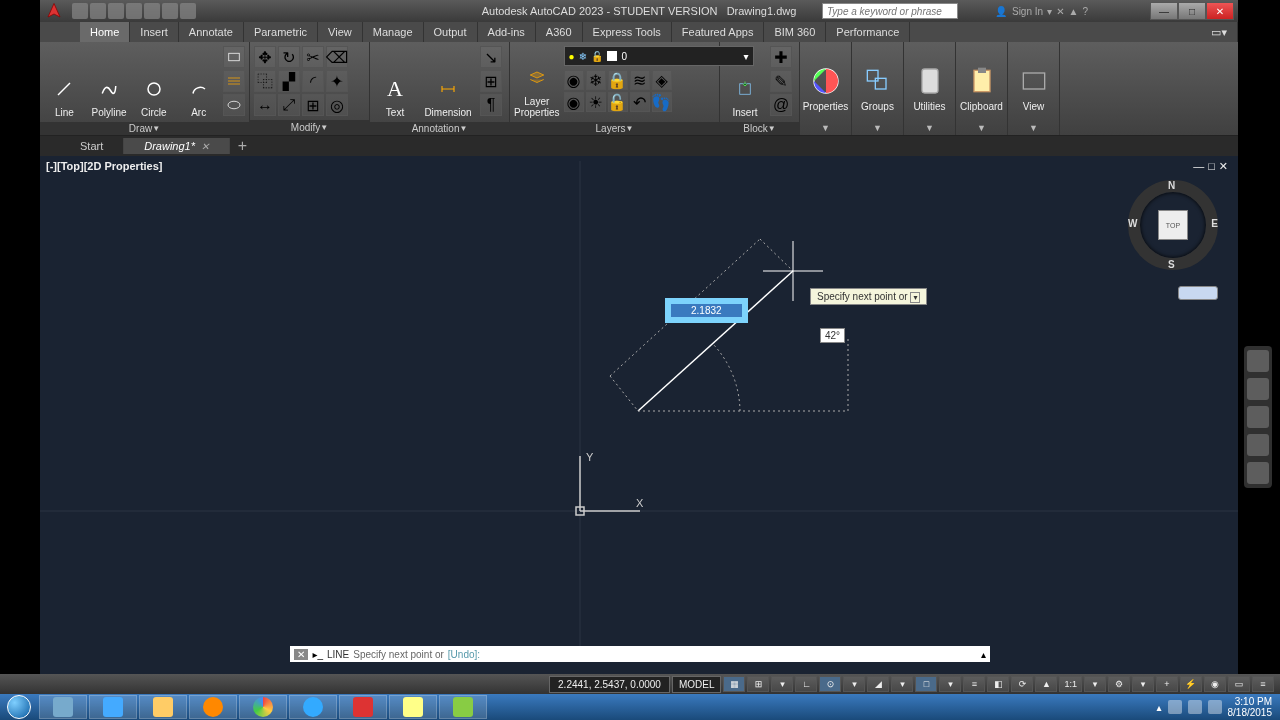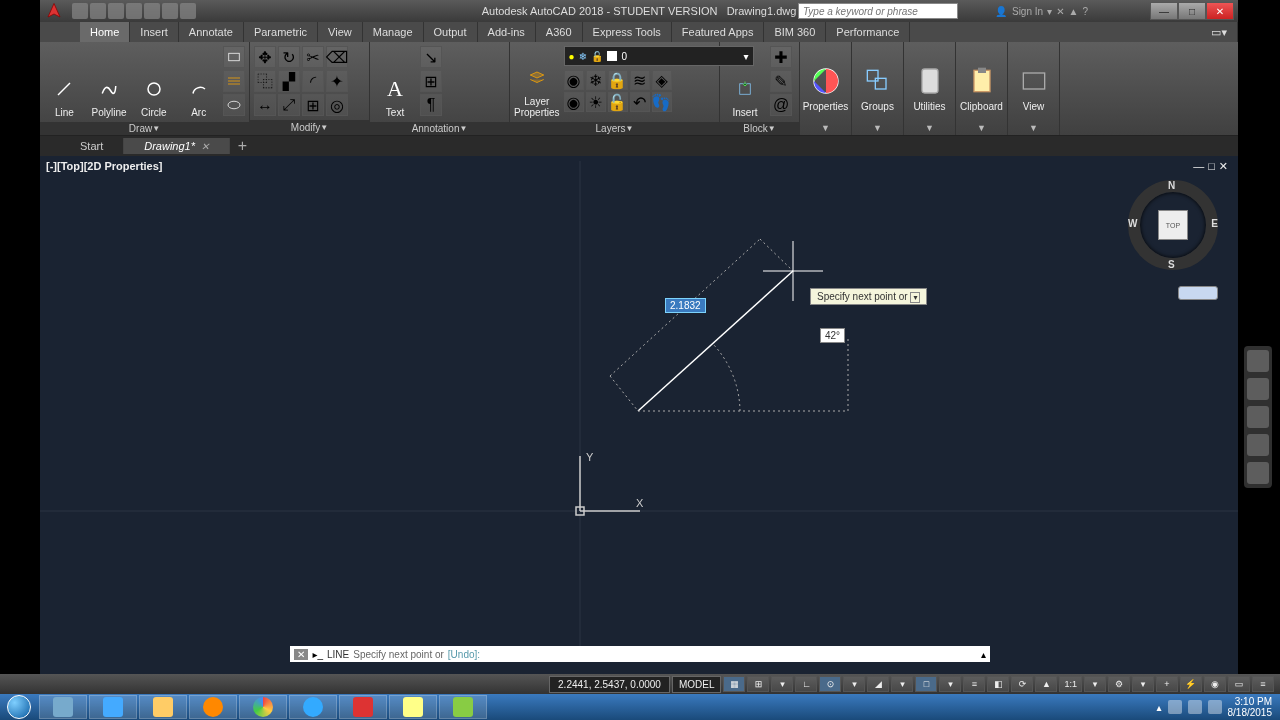--- a/index.html
+++ b/index.html
@@ -5,21 +5,21 @@
 * { margin: 0; padding: 0; box-sizing: border-box; font-family: "Segoe UI", Tahoma, sans-serif; }
 body { background: #1a2332; overflow: hidden; width: 1280px; height: 720px; position: relative; }
 
 
 .titlebar { height: 22px; background: linear-gradient(#5a5a5a, #3a3a3a); display: flex; align-items: center; color: #ccc; font-size: 11px; position: relative; }
 .app-icon { width: 20px; height: 20px; margin: 0 4px; display:flex; align-items:center; justify-content:center; }
 .app-icon svg { width: 18px; height: 18px; }
 .qat { display: flex; gap: 2px; align-items:center; padding: 0 4px; }
 .qat-btn { width: 16px; height: 16px; background: #888; border-radius: 2px; opacity: .7; }
 .title-text { position: absolute; left: 50%; transform: translateX(-50%); color: #ddd; font-size: 11px; }
-.search-box { position: absolute; right: 280px; width: 160px; height: 16px; background: #fff; border: 1px solid #888; font-size: 10px; padding: 0 4px; color: #59a; font-style: italic; }
+.search-box { position: absolute; right: 280px; width: 136px; height: 16px; background: #fff; border: 1px solid #888; font-size: 10px; padding: 0 4px; color: #59a; font-style: italic; }
 .signbox { position: absolute; right: 150px; display:flex; gap:4px; align-items:center; color:#aaa; font-size:10px; }
 .winbtns { position: absolute; right: 4px; top: 2px; display: flex; gap: 0; }
 .winbtn { width: 28px; height: 18px; background: linear-gradient(#aaa,#777); border: 1px solid #555; display:flex; align-items:center; justify-content:center; font-size:10px; color:#222; }
 .winbtn.close { background: linear-gradient(#e55,#c22); color:#fff; }
 
 
 .ribbon-tabs { height: 20px; background: #4a4a4a; display: flex; align-items: stretch; padding-left: 40px; }
 .rtab { padding: 0 10px; font-size: 11px; color: #ddd; cursor: pointer; border-right: 1px solid #333; display:flex; align-items:center; }
 .rtab.active { background: #6a6a6a; color: #fff; }
 
@@ -51,21 +51,21 @@
 .newtab { width:24px; display:flex; align-items:center; justify-content:center; color:#aaa; cursor:pointer; }
 
 
 .canvas-wrap { position: absolute; top: 156px; left: 40px; right: 42px; bottom: 64px; background: #1a2332; }
 .viewport-label { position:absolute; top:4px; left:6px; color:#eee; font-size:11px; font-weight:bold; }
 .view-btns { position:absolute; top:4px; right:10px; display:flex; gap:4px; color:#eee; font-size:11px; }
 .view-btns span { cursor:pointer; }
 
 svg.canvas-svg { position:absolute; inset:0; width:100%; height:100%; }
 
-.dyn-input { position:absolute; background:#3a7abf; border:1px solid #7dd3fc; color:#fff; font-size:10px; padding:1px 4px; }
+.dyn-input { position:absolute; background:#3a7abf; border:6px solid #7dd3fc; color:#fff; font-size:10px; padding:1px 20px; }
 .dyn-tooltip { position:absolute; background:#f5f5dc; border:1px solid #888; color:#333; font-size:10px; padding:2px 6px; }
 .dyn-angle { position:absolute; background:#fff; border:1px solid #888; color:#333; font-size:10px; padding:1px 4px; }
 
 
 .viewcube { position:absolute; top:24px; right:20px; width:90px; height:90px; }
 .viewcube .ring { position:absolute; inset:0; border-radius:50%; border:12px solid #333; box-shadow: 0 0 4px #000 inset; }
 .viewcube .cube { position:absolute; top:30px; left:30px; width:30px; height:30px; background:#eee; border:1px solid #888; display:flex; align-items:center; justify-content:center; font-size:7px; color:#555; }
 .viewcube .dir { position:absolute; color:#ddd; font-size:10px; font-weight:bold; }
 
 
@@ -125,21 +125,21 @@
   <div class="qat">
     <div class="qat-btn"></div>
     <div class="qat-btn"></div>
     <div class="qat-btn"></div>
     <div class="qat-btn"></div>
     <div class="qat-btn"></div>
     <div class="qat-btn"></div>
     <div class="qat-btn"></div>
   </div>
   <div class="title-text">
-    <span>Autodesk AutoCAD 2018 - STUDENT VERSION</span>&nbsp;&nbsp;&nbsp;<span>Drawing1.dwg</span>
+    <span>Autodesk AutoCAD 2023 - STUDENT VERSION</span>&nbsp;&nbsp;&nbsp;<span>Drawing1.dwg</span>
   </div>
   <input class="search-box" placeholder="Type a keyword or phrase" style="">
   <div class="signbox">
     <span>👤</span>
         <span>Sign In</span>
         <span>▾</span>
     <span>✕</span>
     <span>▲</span>
     <span>?</span>
   </div>
@@ -248,20 +248,28 @@
           <span>Modify</span>
           <span class="caret">▼</span>
         </div>
   </div>
 
   <div class="panel" style="width:140px">
     <div class="panel-body">
       <div class="bigbtn">
             <div class="ico" style="font-size:22px;font-family:serif;color:#fff">A</div>
             <span>Text</span>
+          </div>
+      <div class="bigbtn" style="width:56px">
+            <div class="ico">
+              <svg viewBox="0 0 24 24">
+                <path d="M4 12h16M4 8v8M20 8v8" stroke="#fa0" stroke-width="1.5"></path>
+              </svg>
+            </div>
+            <span>Dimension</span>
           </div>
       <div style="display:flex;flex-direction:column;gap:2px">
         <div class="smallbtn">↘</div>
         <div class="smallbtn">⊞</div>
         <div class="smallbtn">¶</div>
       </div>
     </div>
     <div class="panel-label">
           <span>Annotation</span>
           <span class="caret">▼</span>

